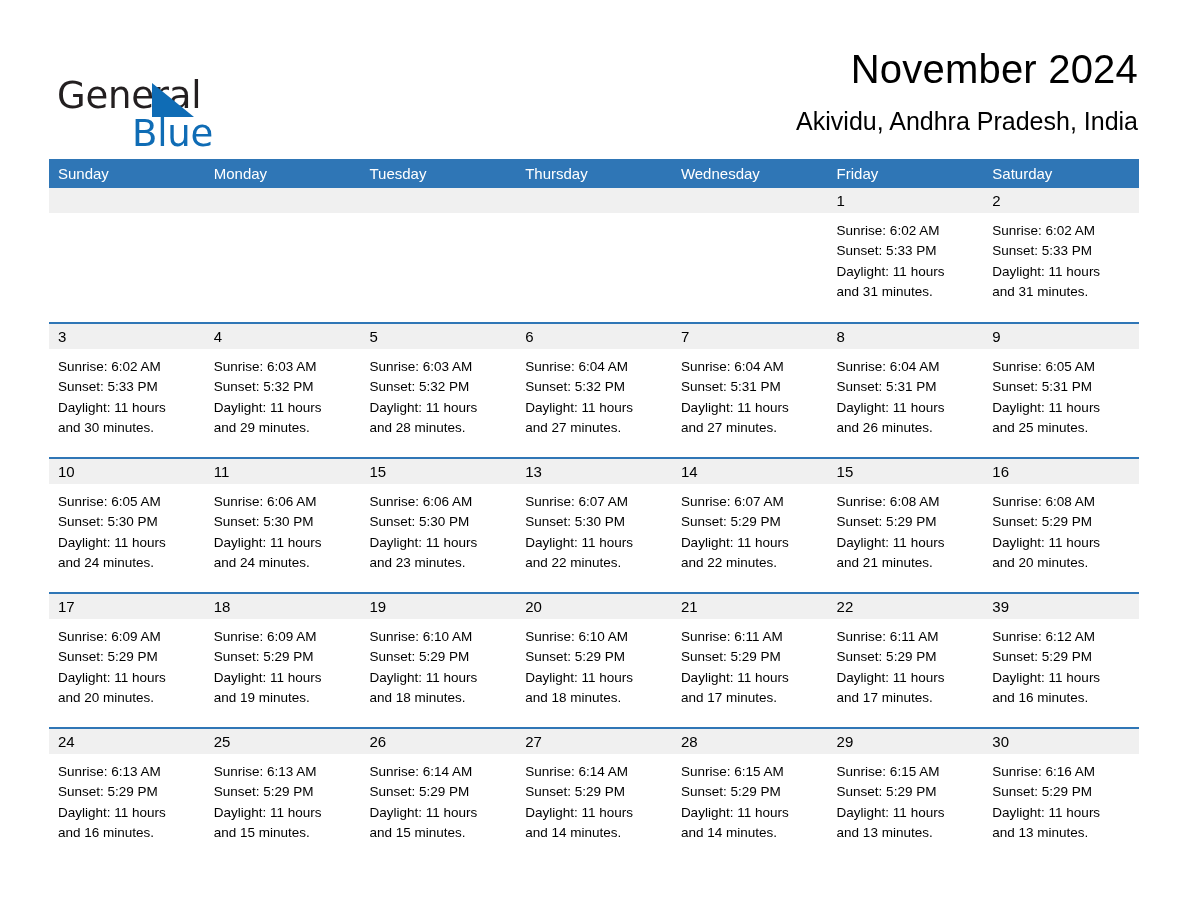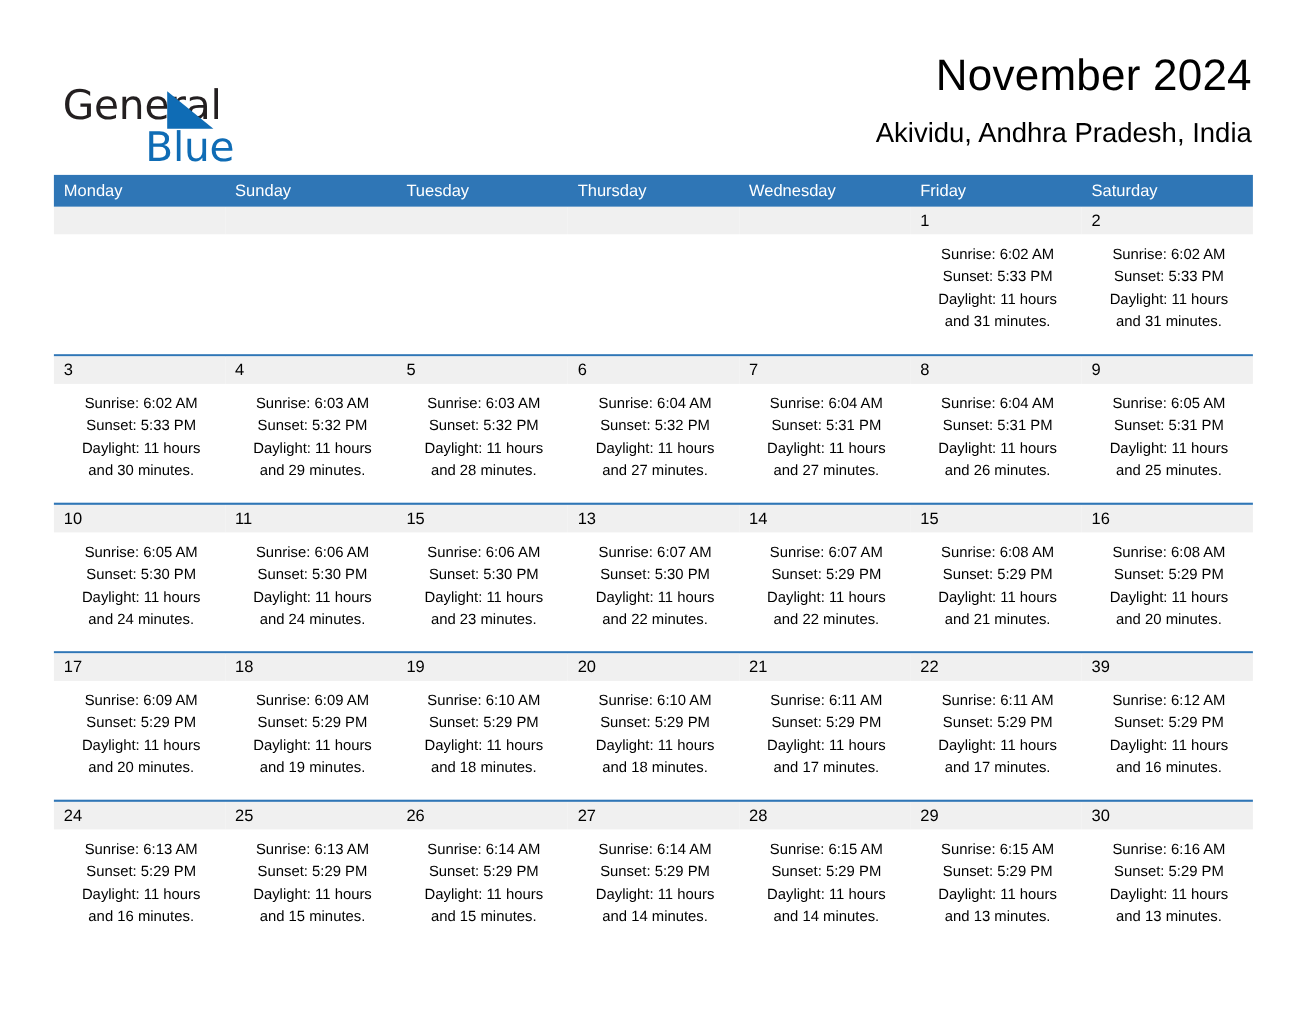--- a/index.html
+++ b/index.html
@@ -137,21 +137,20 @@
     box-sizing: border-box;
   }
   .day-cell.empty .day-num-band {
     background: #f0f0f0;
   }
   .day-body {
     padding: 8px 6px 0 9px;
     font-size: 13.5px;
     line-height: 20.3px;
     color: #000000;
-    text-align: center;
   }
   .day-body div {
     white-space: nowrap;
   }
 </style>
 </head>
 <body>
 
 <div class="page">
 
@@ -162,22 +161,22 @@
       <span class="logo-blue">Blue</span>
     </div>
     <div class="title-block">
       <h1 class="cal-title">November 2024</h1>
       <h2 class="cal-subtitle">Akividu, Andhra Pradesh, India</h2>
     </div>
   </div>
 
   <div class="calendar">
     <div class="weekday-row">
+      <div class="weekday-cell">Sunday</div>
       <div class="weekday-cell">Monday</div>
-      <div class="weekday-cell">Sunday</div>
       <div class="weekday-cell">Tuesday</div>
       <div class="weekday-cell">Thursday</div>
       <div class="weekday-cell">Wednesday</div>
       <div class="weekday-cell">Friday</div>
       <div class="weekday-cell">Saturday</div>
     </div>
 
     <div class="week-row first">
       <div class="day-cell empty">
         <div class="day-num-band"></div>

